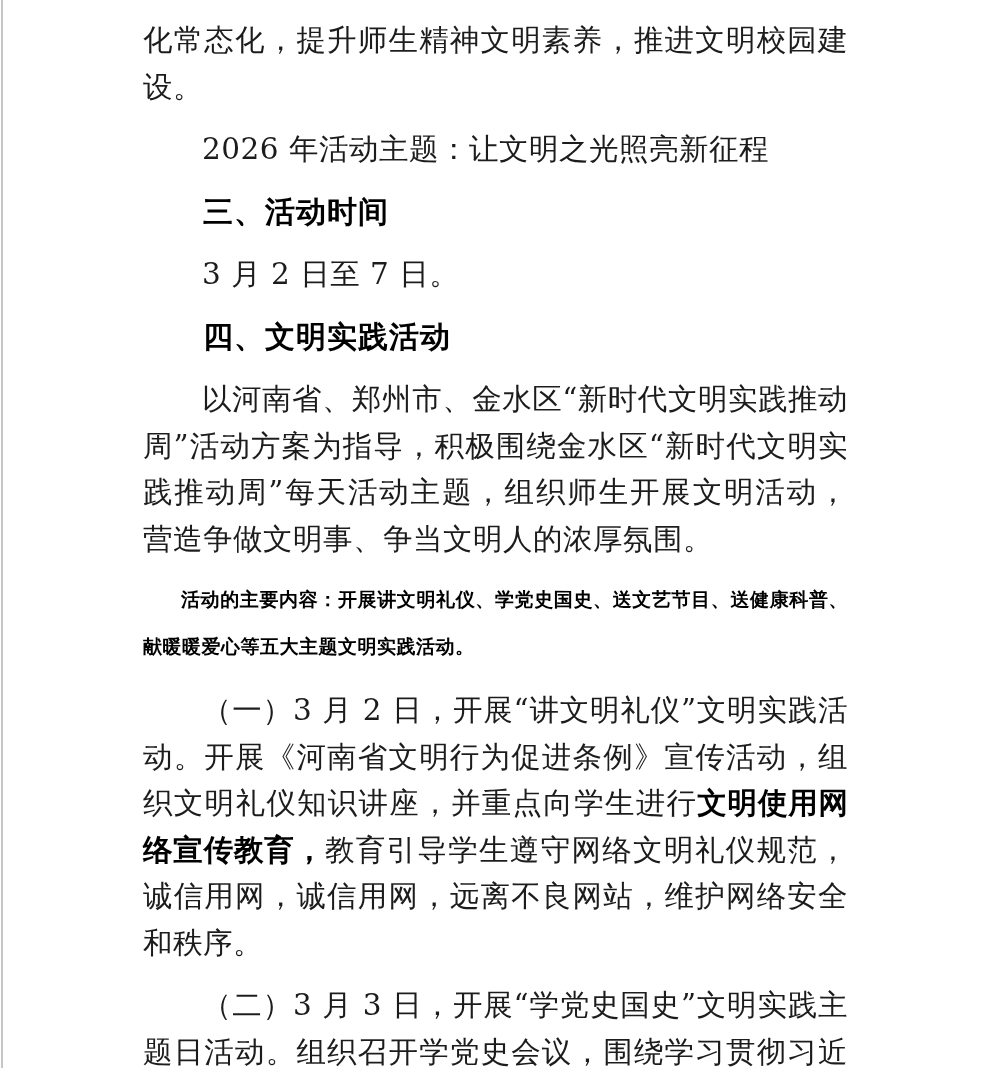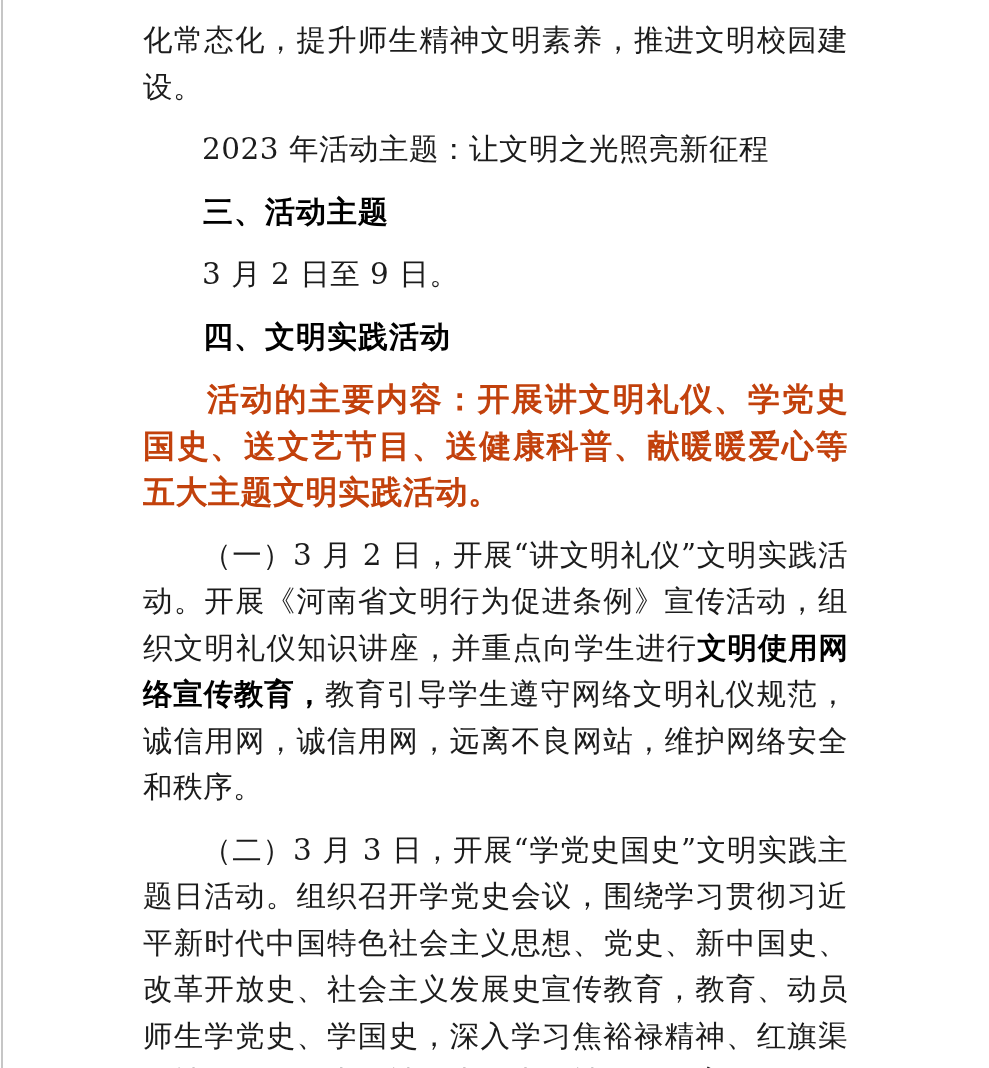--- a/index.html
+++ b/index.html
@@ -50,54 +50,55 @@
   .heading {
     font-family: "Liberation Sans", sans-serif;
     font-weight: 700;
     font-size: 30px;
     text-indent: 2em;
     color: #000000;
     letter-spacing: 1px;
   }
   
   .boldpara {
-    font-family: Liberation Serif, serif;
+    font-family: Liberation Mono, monospace;
     font-weight: 700;
-    font-size: 32px;
+    font-size: 19px;
     text-align: justify;
     text-indent: 2em;
-    color: #c2410c;
+    color: #000000;
     letter-spacing: 0.5px;
   }
   
   .inline-bold {
     font-family: "Liberation Sans", sans-serif;
     font-weight: 700;
     color: #000000;
     letter-spacing: 0;
   }
 </style>
 </head>
 <body>
 
 <div class="page-edge-line"></div>
 
 <div class="doc">
 
   <p class="para cont">化常态化，提升师生精神文明素养，推进文明校园建设。</p>
 
 
-  <p class="para">2023 年活动主题：让文明之光照亮新征程</p>
+  <p class="para">2026 年活动主题：让文明之光照亮新征程</p>
 
-  <h2 class="heading">三、活动主题</h2>
+  <h2 class="heading">三、活动时间</h2>
 
-  <p class="para">3 月 2 日至 9 日。</p>
+  <p class="para">3 月 2 日至 7 日。</p>
 
   <h2 class="heading">四、文明实践活动</h2>
 
+  <p class="para">以河南省、郑州市、金水区“新时代文明实践推动周”活动方案为指导，积极围绕金水区“新时代文明实践推动周”每天活动主题，组织师生开展文明活动，营造争做文明事、争当文明人的浓厚氛围。</p>
 
   <p class="boldpara">活动的主要内容：开展讲文明礼仪、学党史国史、送文艺节目、送健康科普、献暖暖爱心等五大主题文明实践活动。</p>
 
   <p class="para"><span>（一）3 月 2 日，开展“讲文明礼仪”文明实践活动。开展《河南省文明行为促进条例》宣传活动，组织文明礼仪知识讲座，并重点向学生进行</span><span class="inline-bold">文明使用网络宣传教育，</span><span>教育引导学生遵守网络文明礼仪规范，诚信用网，诚信用网，远离不良网站，维护网络安全和秩序。</span></p>
 
   <p class="para">（二）3 月 3 日，开展“学党史国史”文明实践主题日活动。组织召开学党史会议，围绕学习贯彻习近平新时代中国特色社会主义思想、党史、新中国史、改革开放史、社会主义发展史宣传教育，教育、动员师生学党史、学国史，深入学习焦裕禄精神、红旗渠精神、愚公移山精神、大别山精神学习教育活动，增强家国情怀。</p>
 
 </div>
 
 </body></html>

